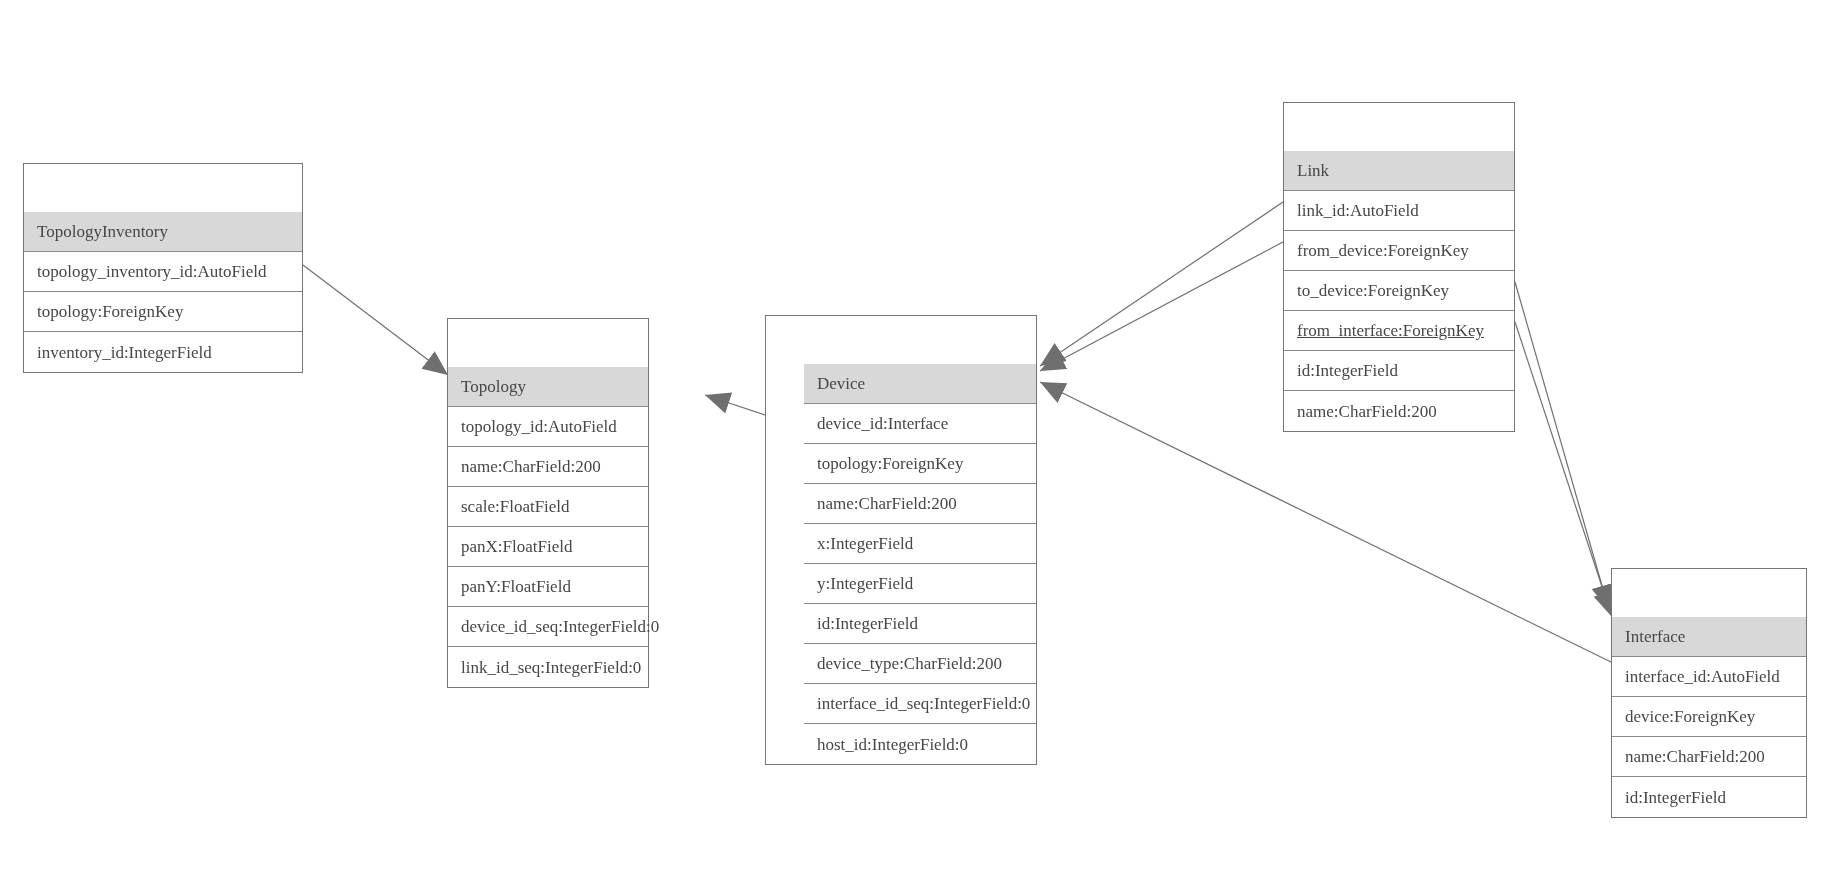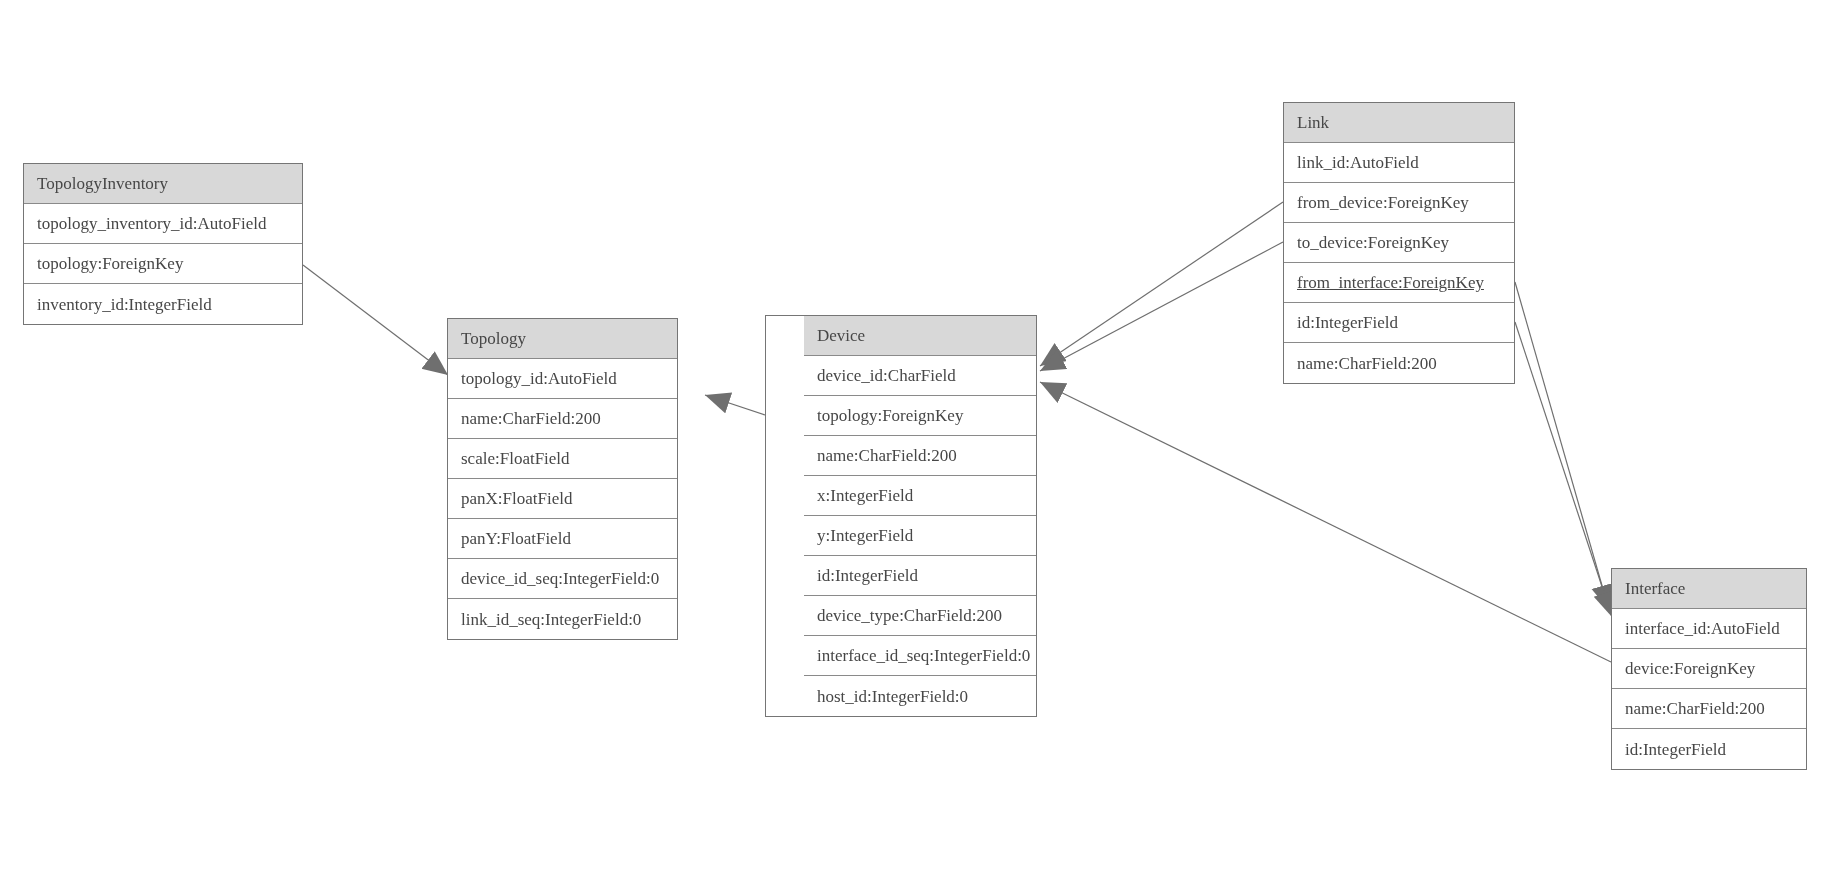--- a/index.html
+++ b/index.html
@@ -27,20 +27,21 @@
     font-size: 17px;
     line-height: 1;
   }
   .entity-header {
     height: 40px;
     background: #d8d8d8;
     border-bottom: 1px solid #8a8a8a;
     display: flex; align-items: center;
     padding: 0 13px;
     white-space: nowrap;
+    margin-top: 48px;
   }
   .entity-field {
     height: 40px;
     border-bottom: 1px solid #8a8a8a;
     display: flex; align-items: center;
     padding: 0 13px;
     background: #ffffff;
     white-space: nowrap;
   }
   .entity-field:last-child { border-bottom: none; }
@@ -63,33 +64,33 @@
       <line x1="1515" y1="322" x2="1612" y2="617" stroke="#6f6f6f" stroke-width="1.2" marker-end="url(#arrowhead)"></line>
       <line x1="1611" y1="662" x2="1040" y2="382" stroke="#6f6f6f" stroke-width="1.2" marker-end="url(#arrowhead)"></line>
     </svg>
   <div id="entities">
       <div class="entity" style="left: 23px; top: 163px; width: 280px; border-color: rgb(117, 117, 117); color: rgb(71, 71, 71);">
         <div class="entity-header" style="background: rgb(216, 216, 216); border-bottom-color: rgb(138, 138, 138);">TopologyInventory</div>
         <div class="entity-field" style="border-bottom-color: rgb(138, 138, 138);">topology_inventory_id:AutoField</div>
         <div class="entity-field" style="border-bottom-color: rgb(138, 138, 138);">topology:ForeignKey</div>
         <div class="entity-field" style="border-bottom-color: rgb(138, 138, 138);">inventory_id:IntegerField</div>
       </div>
-      <div class="entity" style="left: 447px; top: 318px; width: 231px; border-color: rgb(117, 117, 117); color: rgb(71, 71, 71);">
+      <div class="entity" style="left: 447px; top: 318px; width: 202px; border-color: rgb(117, 117, 117); color: rgb(71, 71, 71);">
         <div class="entity-header" style="background: rgb(216, 216, 216); border-bottom-color: rgb(138, 138, 138);">Topology</div>
         <div class="entity-field" style="border-bottom-color: rgb(138, 138, 138);">topology_id:AutoField</div>
         <div class="entity-field" style="border-bottom-color: rgb(138, 138, 138);">name:CharField:200</div>
         <div class="entity-field" style="border-bottom-color: rgb(138, 138, 138);">scale:FloatField</div>
         <div class="entity-field" style="border-bottom-color: rgb(138, 138, 138);">panX:FloatField</div>
         <div class="entity-field" style="border-bottom-color: rgb(138, 138, 138);">panY:FloatField</div>
         <div class="entity-field" style="border-bottom-color: rgb(138, 138, 138);">device_id_seq:IntegerField:0</div>
         <div class="entity-field" style="border-bottom-color: rgb(138, 138, 138);">link_id_seq:IntegerField:0</div>
       </div>
       <div class="entity" style="left: 765px; top: 315px; width: 272px; border-color: rgb(117, 117, 117); color: rgb(71, 71, 71); padding-left: 38px;">
         <div class="entity-header" style="background: rgb(216, 216, 216); border-bottom-color: rgb(138, 138, 138);">Device</div>
-        <div class="entity-field" style="border-bottom-color: rgb(138, 138, 138);">device_id:CharField</div>
+        <div class="entity-field" style="border-bottom-color: rgb(138, 138, 138);">device_id:Interface</div>
         <div class="entity-field" style="border-bottom-color: rgb(138, 138, 138);">topology:ForeignKey</div>
         <div class="entity-field" style="border-bottom-color: rgb(138, 138, 138);">name:CharField:200</div>
         <div class="entity-field" style="border-bottom-color: rgb(138, 138, 138);">x:IntegerField</div>
         <div class="entity-field" style="border-bottom-color: rgb(138, 138, 138);">y:IntegerField</div>
         <div class="entity-field" style="border-bottom-color: rgb(138, 138, 138);">id:IntegerField</div>
         <div class="entity-field" style="border-bottom-color: rgb(138, 138, 138);">device_type:CharField:200</div>
         <div class="entity-field" style="border-bottom-color: rgb(138, 138, 138);">interface_id_seq:IntegerField:0</div>
         <div class="entity-field" style="border-bottom-color: rgb(138, 138, 138);">host_id:IntegerField:0</div>
       </div>
       <div class="entity" style="left: 1283px; top: 102px; width: 232px; border-color: rgb(117, 117, 117); color: rgb(71, 71, 71);">

